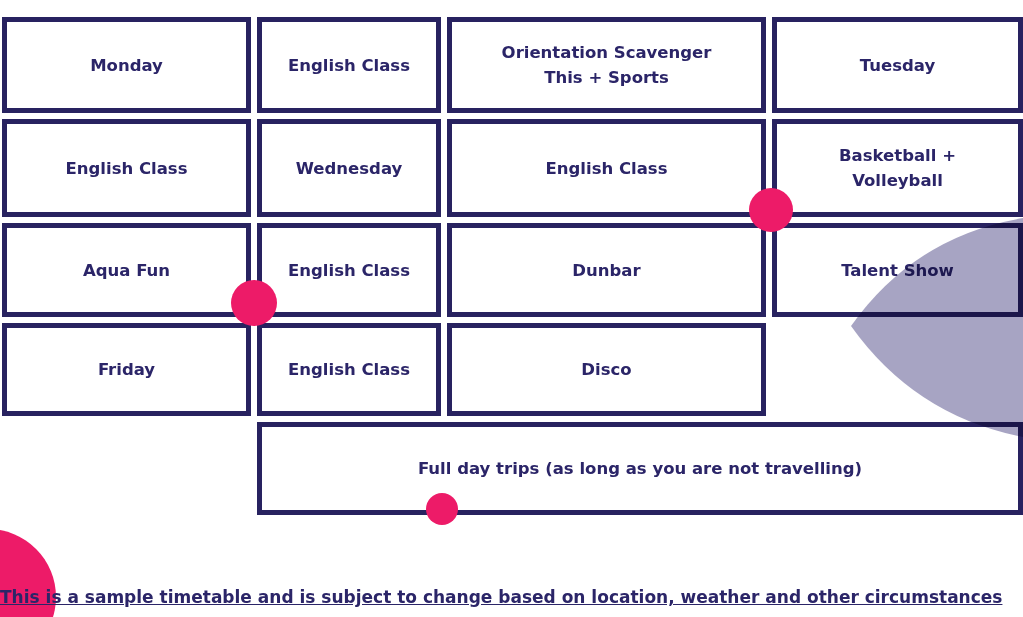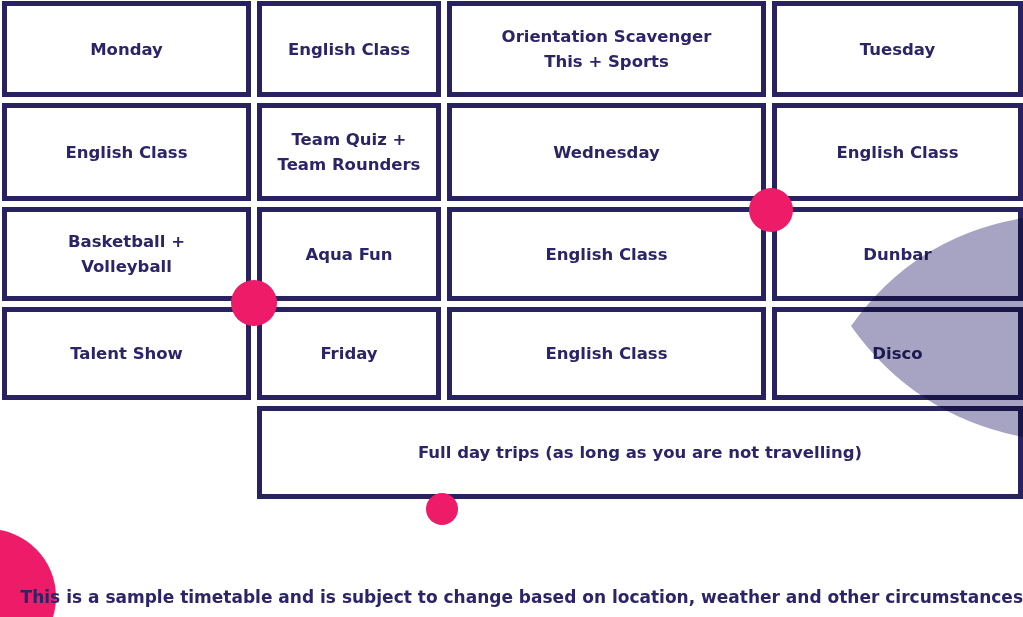--- a/index.html
+++ b/index.html
@@ -8,21 +8,21 @@
     width: 1023px;
     height: 617px;
     overflow: hidden;
     background: #ffffff;
     font-family: "DejaVu Sans", "Liberation Sans", sans-serif;
   }
   
   .grid {
     position: absolute;
     left: 2px;
-    top: 1px;
+    top: 17px;
     width: 1021px;
     display: grid;
     grid-template-columns: 249px 184px 319px 1fr;
     grid-template-rows: 96px 98px 94px 93px 93px 68px;
     gap: 6px;
     z-index: 1;
   }
   .cell {
     background: #ffffff;
     border: 5px solid #282260;
@@ -38,25 +38,26 @@
     padding: 2px 8px;
     box-sizing: border-box;
   }
   .cell.span3 { grid-column: 2 / 5; text-align: right; }
   
   .footer-note {
     position: absolute;
     left: 0;
     top: 587px;
     width: 1023px;
-    text-align: right;
+    text-align: left;
     color: #2b2568;
     font-size: 17px;
     font-weight: 700;
     z-index: 1;
+    text-decoration: underline;
   }
   
   .pink-dot {
     position: absolute;
     background: #ed1b68;
     border-radius: 50%;
     z-index: 3;
     pointer-events: none;
   }
   .dot-1 { left: 749px; top: 188px; width: 44px; height: 44px; }
@@ -91,22 +92,20 @@
 
   <div class="grid">
 
     <div class="cell">Monday</div>
     <div class="cell">English Class</div>
     <div class="cell">Orientation Scavenger
 This + Sports</div>
 
     <div class="cell">Tuesday</div>
     <div class="cell">English Class</div>
-    <div class="cell">Team Quiz +
-Team Rounders</div>
 
     <div class="cell">Wednesday</div>
     <div class="cell">English Class</div>
     <div class="cell">Basketball +
 Volleyball</div>
     <div class="cell">Aqua Fun</div>
 
     <div class="cell">English Class</div>
     <div class="cell">Dunbar</div>
     <div class="cell">Talent Show</div>

